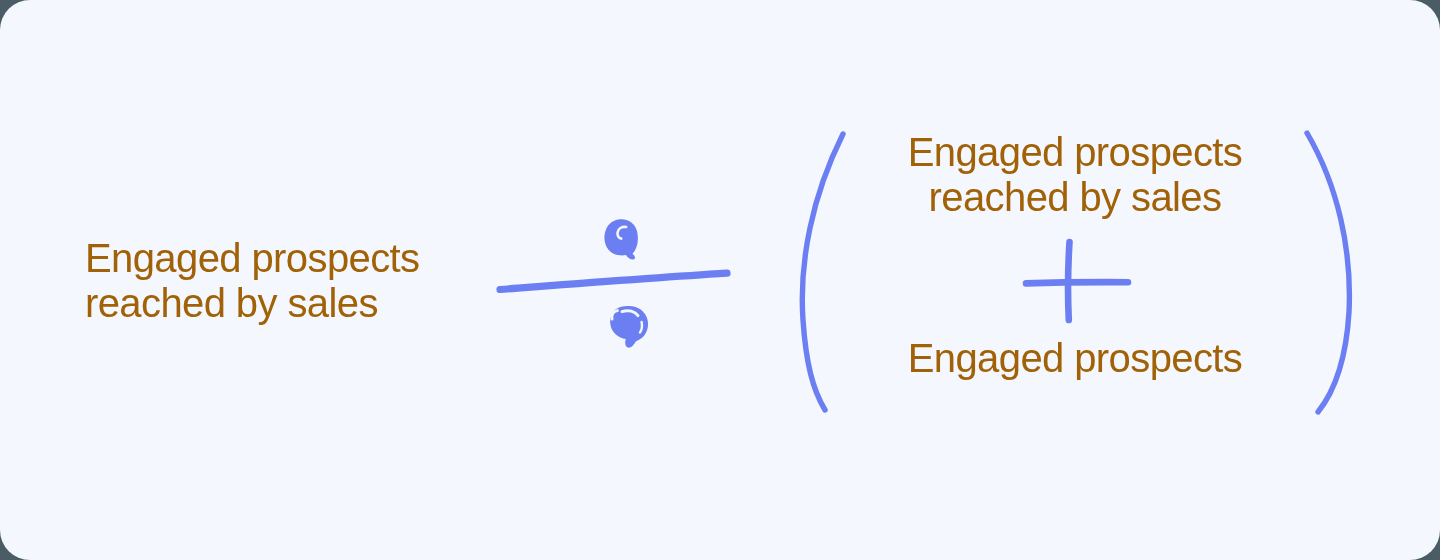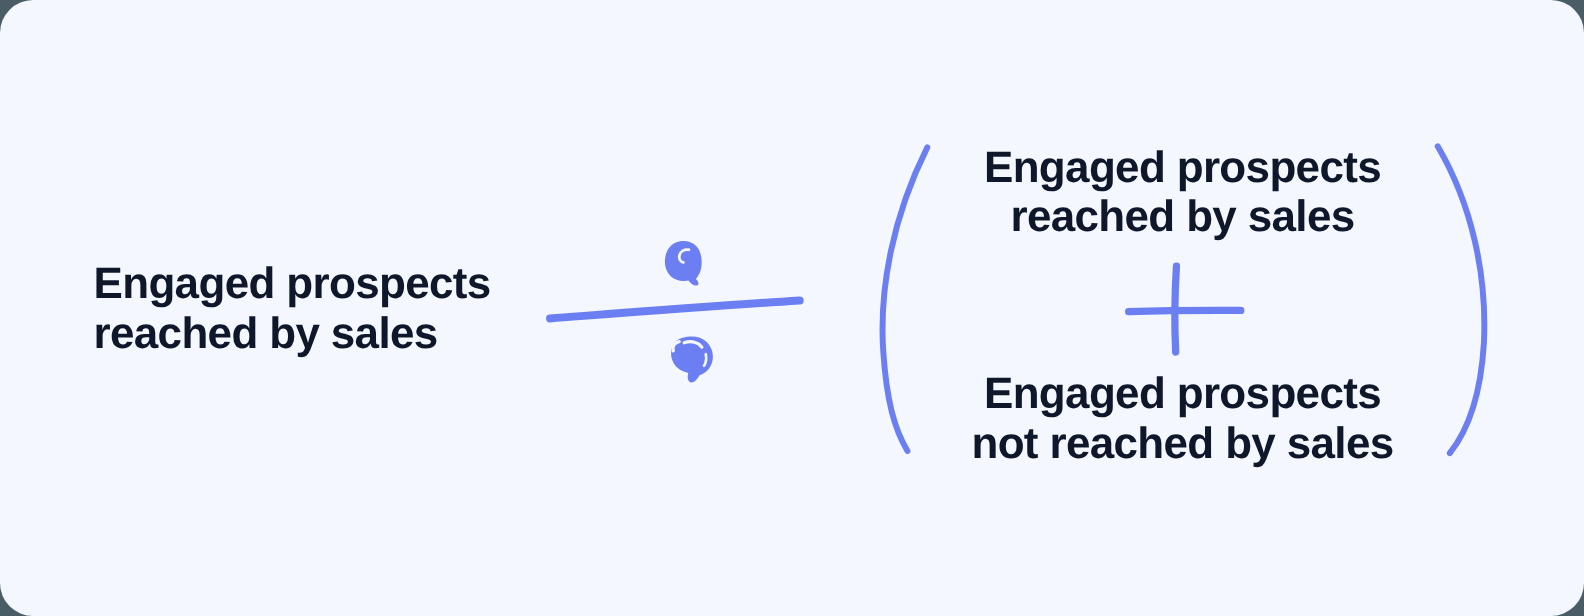--- a/index.html
+++ b/index.html
@@ -28,23 +28,23 @@
     position: absolute;
     inset: 0;
     width: 1440px;
     height: 560px;
     pointer-events: none;
   }
 
   
   .term {
     position: absolute;
-    color: #0f172a;
+    color: #a16207;
     font-family: "Liberation Sans", sans-serif;
-    font-weight: 700;
+    font-weight: 400;
     font-size: 40px;
     line-height: 45px;
     letter-spacing: -0.6px;
     white-space: nowrap;
   }
 
   #numerator-term {
     left: 85px;
     top: 236px;
     text-align: left;
@@ -76,21 +76,20 @@
     <span class="term-line">reached by sales</span>
   </div>
 
   <div class="term" id="denominator-term-a">
     <span class="term-line">Engaged prospects</span>
     <span class="term-line">reached by sales</span>
   </div>
 
   <div class="term" id="denominator-term-b">
     <span class="term-line">Engaged prospects</span>
-    <span class="term-line">not reached by sales</span>
   </div>
 
   <svg class="formula-layer" viewBox="0 0 1440 560" xmlns="http://www.w3.org/2000/svg">
 
     <g>
       <path fill="#6c7ff2" d="M620.5 219.2
                c 8.6 -0.4 14.8 4.6 16.6 12.4
                c 2.0 8.6 0.2 17.2 -4.6 22.1
                c 1.6 1.4 2.9 3.0 2.4 4.5
                c -0.7 2.0 -3.5 1.5 -5.6 0.2

